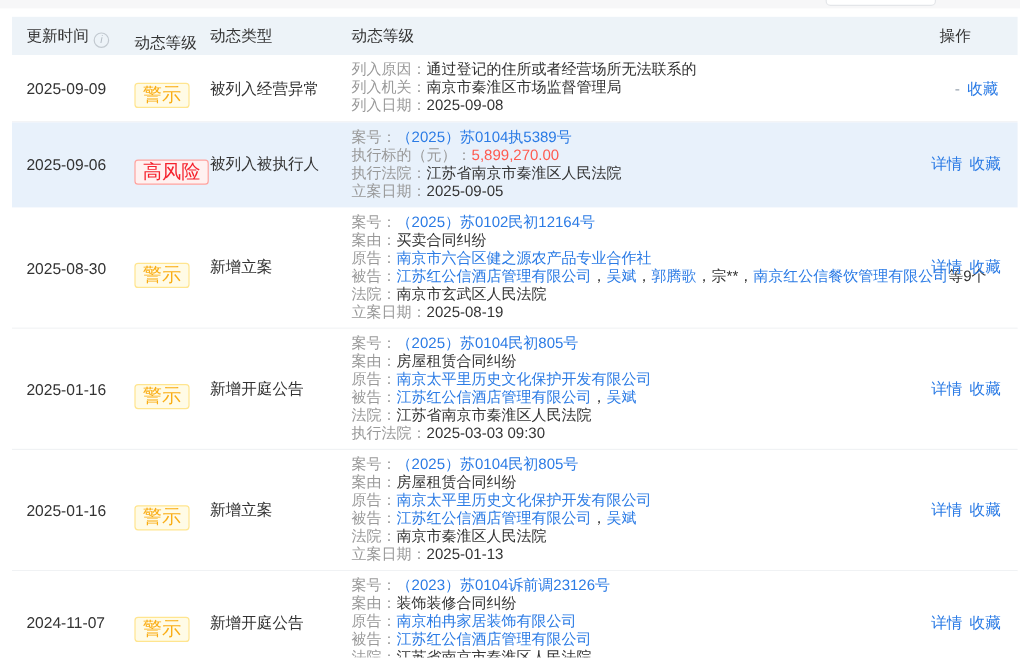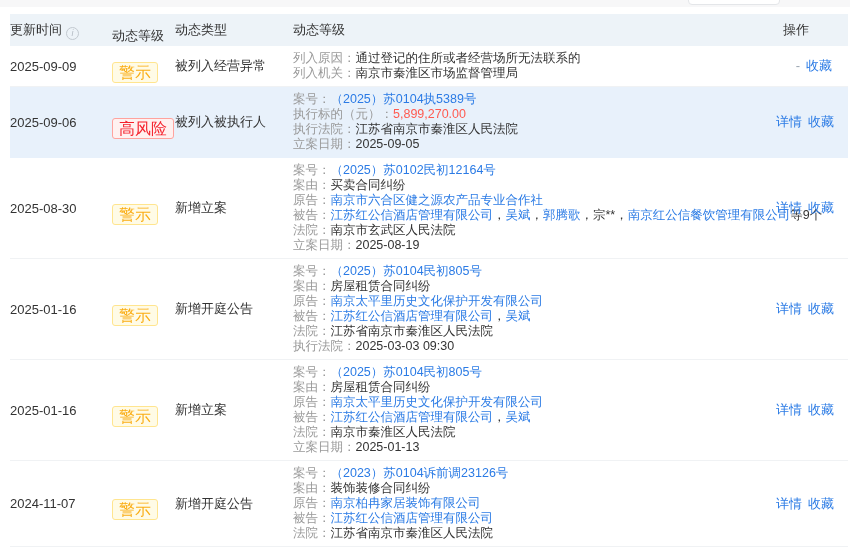--- a/index.html
+++ b/index.html
@@ -15,21 +15,21 @@
   .cutoff-btn { position:absolute; top:-10px; left:688px; width:92px; height:15px;
     background:#fff; border:1px solid #e4e6e9; border-radius:4px; }
 
   .table { position:absolute; top:14px; left:10px; width:838px; }
 
   .thead { display:flex; align-items:center; height:32px; background:var(--header-bg,#edf3f8);
     color:#333; font-size:13px; }
   .row { display:flex; align-items:center; border-bottom:1px solid #f0f2f4; background:#fff; }
   .row.highlight { background:var(--highlight-bg,#e8f1fb); border-bottom-color:transparent; }
 
-  .c-date { width:102px; flex-shrink:0; color:#333; font-size:13px; }
+  .c-date { width:102px; padding-left:12px; flex-shrink:0; color:#333; font-size:13px; }
   .c-level { width:63px; flex-shrink:0;margin-top:12px; }
   .c-type  { width:118px; flex-shrink:0; color:#333; font-size:13px; }
   .c-content { flex:1; padding:5px 0; min-width:0; }
   .c-ops { width:78px; flex-shrink:0; text-align:right; padding-right:16px; font-size:13px; white-space:nowrap; }
   .thead .c-ops { text-align:left; padding-left:13px; }
 
   .line { line-height:15px; font-size:12.5px; white-space:nowrap; }
   .lbl { color:var(--label,#999); }
   .p-value { color:#333; }
   .p-link { color:var(--link,#2b7be5); cursor:pointer; }
@@ -65,20 +65,21 @@
       <div class="c-ops">操作</div>
     </div>
     <div class="tbody">
   <div class="row">
     <div class="c-date">2025-09-09</div>
     <div class="c-level"><span class="badge warn">警示</span></div>
     <div class="c-type">被列入经营异常</div>
     <div class="c-content">
             <div class="line"><span class="lbl">列入原因：</span><span class="p-value">通过登记的住所或者经营场所无法联系的</span></div>
             <div class="line"><span class="lbl">列入机关：</span><span class="p-value">南京市秦淮区市场监督管理局</span></div>
+            <div class="line"><span class="lbl">列入日期：</span><span class="p-value">2025-09-08</span></div>
           </div>
     <div class="c-ops"><span class="op-dash">-</span><span class="op-link">收藏</span></div>
   </div>
 
   <div class="row highlight">
     <div class="c-date">2025-09-06</div>
     <div class="c-level"><span class="badge danger">高风险</span></div>
     <div class="c-type">被列入被执行人</div>
     <div class="c-content">
             <div class="line"><span class="lbl">案号：</span><span class="p-link">（2025）苏0104执5389号</span></div>

